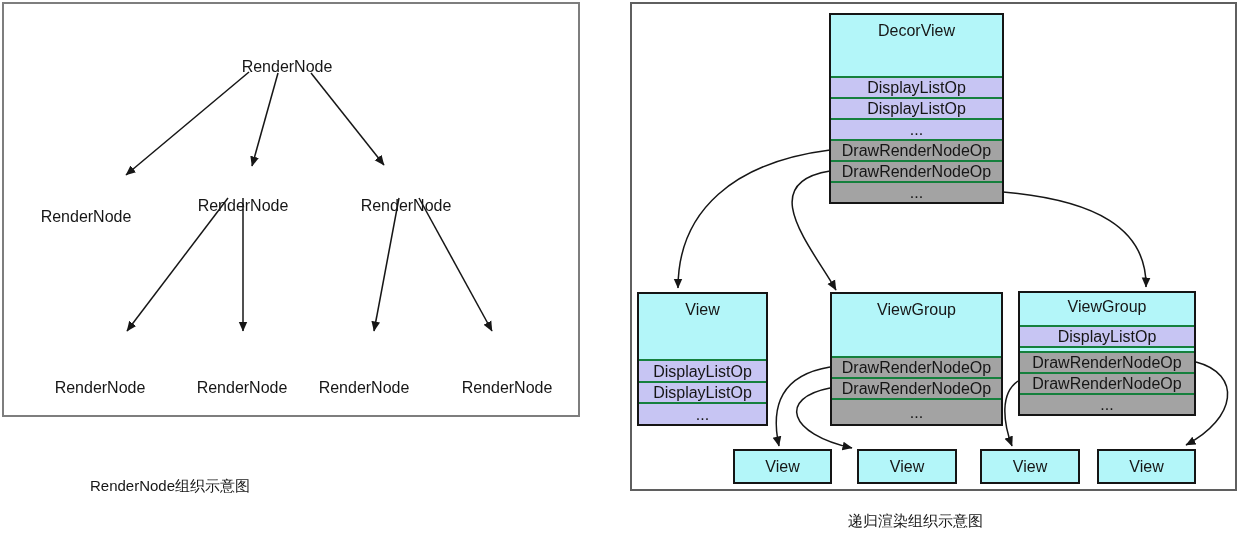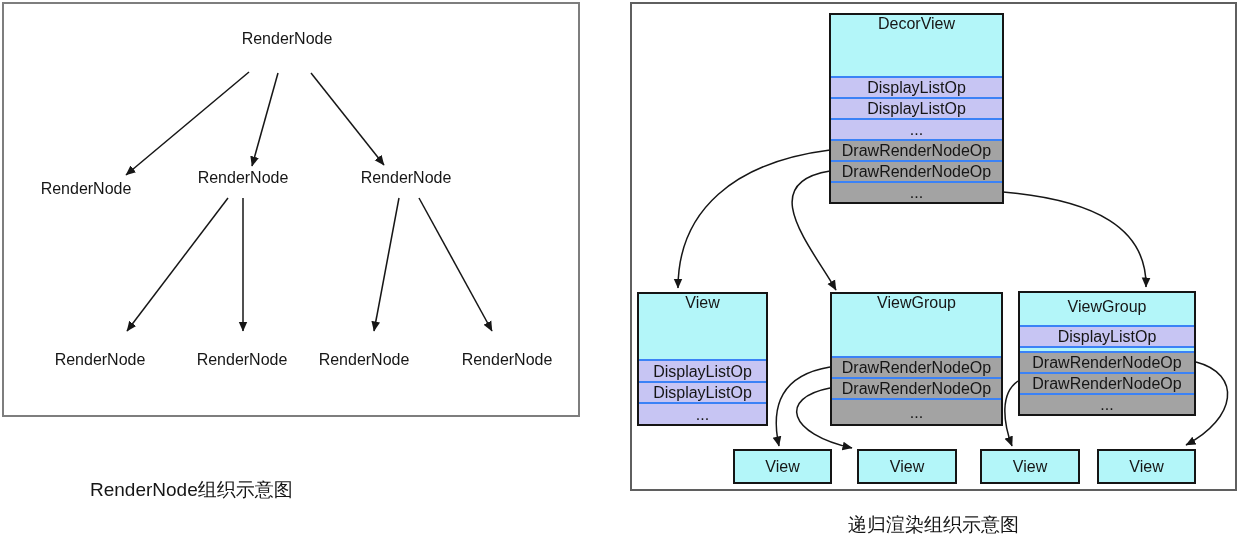--- a/index.html
+++ b/index.html
@@ -2,28 +2,28 @@
 <html><head>
 <meta charset="utf-8">
 <style>
   html,body{margin:0;padding:0;background:#ffffff;}
   body{position:relative;width:1240px;height:545px;overflow:hidden;
        font-family:"Liberation Sans","DejaVu Sans",sans-serif;color:#161616;}
   .panel{position:absolute;box-sizing:border-box;background:#ffffff;}
   .panel.left{left:2px;top:2px;width:578px;height:415px;border:2px solid #7e7e7e;}
   .panel.right{left:630px;top:2px;width:607px;height:489px;border:2px solid #5f5f5f;}
   .tnode{position:absolute;transform:translateX(-50%);white-space:nowrap;
-         font-size:16px;line-height:16px;}
-  .caption{position:absolute;font-size:19px;white-space:nowrap;}
+         font-size:16px;line-height:16px;margin-top:28px;}
+  .caption{position:absolute;font-size:15px;white-space:nowrap;}
   .stack{position:absolute;box-sizing:border-box;border:2px solid #151515;
          display:flex;flex-direction:column;}
   .stack .hdr{flex:1 1 auto;background:#b3f6f9;text-align:center;
-              font-size:16px;box-sizing:border-box;}
+              font-size:16px;padding-top:7px;box-sizing:border-box;}
   .stack .hdr.small{padding-top:5px;}
-  .stack .row{box-sizing:border-box;border-top:2px solid #3b82f6;
+  .stack .row{box-sizing:border-box;border-top:2px solid #15803d;
               display:flex;align-items:center;justify-content:center;
               font-size:16px;line-height:15px;overflow:hidden;flex:0 0 auto;text-align:right;}
   .row.purple{background:#c7c5f3;}
   .row.pink{background:#a3a3a3;}
   .row.cyanstrip{background:#b3f6f9;}
   .h21{height:21px;} .h22{height:22px;} .h26{height:26px;} .h5{height:5px;}
   .leaf{position:absolute;box-sizing:border-box;border:2px solid #151515;
         background:#b3f6f9;display:flex;align-items:center;justify-content:center;
         font-size:16px;width:100px;height:35px;top:449px;}
   svg.overlay{position:absolute;left:0;top:0;pointer-events:none;}

